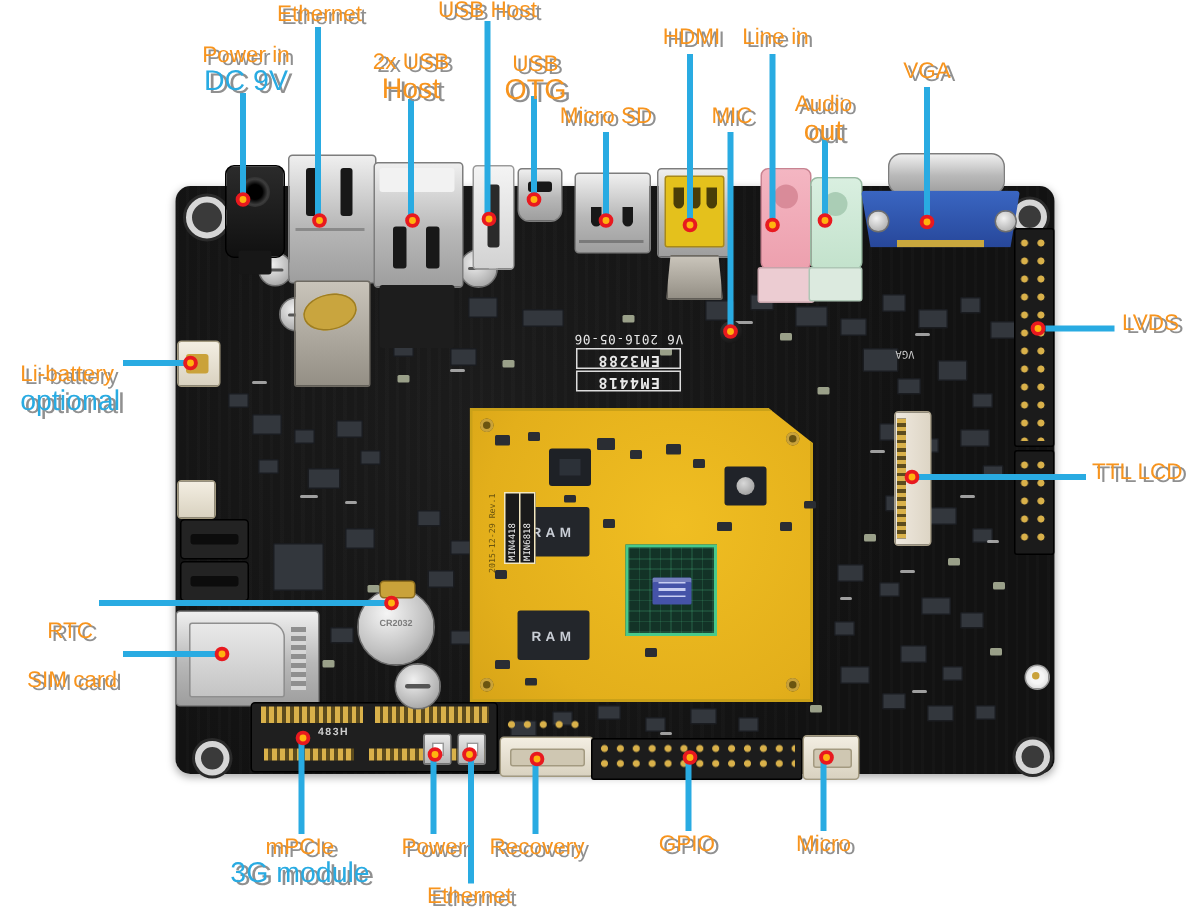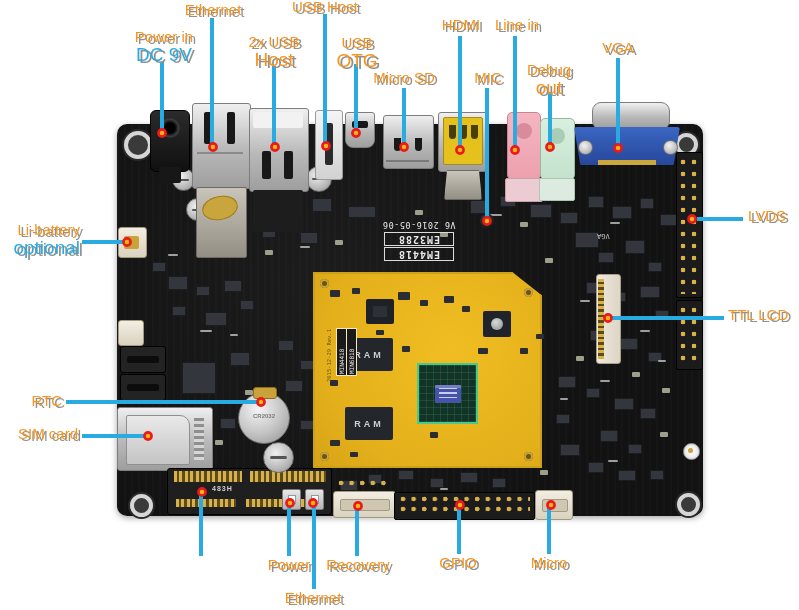--- a/index.html
+++ b/index.html
@@ -64,21 +64,21 @@
   .vtext{position:absolute;z-index:4;writing-mode:vertical-rl;transform:rotate(180deg);
          color:#f3e7c0;font-family:"DejaVu Sans Mono","Liberation Mono",monospace;}
   
   #callouts{position:absolute;left:0;top:0;z-index:8;pointer-events:none;}
   .lbl{position:absolute;z-index:9;color:var(--orange);font-weight:normal;font-size:15px;
        line-height:1.06;white-space:nowrap;text-shadow:3px 2px 0 var(--shadow);}
   .lbl .l1,.lbl .l2{display:block;}
   .lbl .l2{font-size:19px;}
   .lbl .blue{color:var(--blue);}
   .center{transform:translateX(-50%);text-align:center;}
-  .ranchor{transform:translateX(-100%);text-align:right;}
+  .ranchor{transform:translateX(-100%);text-align:left;margin-top:20px;}
 </style>
 </head>
 <body>
 
 <div id="stage">
 
   <div id="board"></div>
   <div id="decor">
       <div class="decor chip" style="left: 253px; top: 196px; width: 22px; height: 16px;"></div>
       <div class="decor chip" style="left: 282px; top: 204px; width: 14px; height: 10px;"></div>
@@ -437,21 +437,21 @@
   <div class="lbl center" style="left:461px;top:17px;">
     <span class="l1">HDMI</span>
   </div>
   <div class="lbl center" style="left:517px;top:17px;">
     <span class="l1">Line in</span>
   </div>
   <div class="lbl center" style="left:488px;top:70px;">
     <span class="l1">MIC</span>
   </div>
   <div class="lbl center" style="left:549px;top:62px;">
-    <span class="l1">Debug</span>
+    <span class="l1">Audio</span>
     <span class="l2">out</span>
   </div>
   <div class="lbl center" style="left:618px;top:40px;">
     <span class="l1">VGA</span>
   </div>
   <div class="lbl ranchor" style="left:80px;top:222px;">
     <span class="l1">Li-battery</span>
     <span class="l2 blue">optional</span>
   </div>
   <div class="lbl ranchor" style="left:62px;top:393px;">
@@ -459,20 +459,24 @@
   </div>
   <div class="lbl ranchor" style="left:78px;top:426px;">
     <span class="l1">SIM card</span>
   </div>
   <div class="lbl" style="left:748px;top:208px;">
     <span class="l1">LVDS</span>
   </div>
   <div class="lbl" style="left:728px;top:307px;">
     <span class="l1">TTL LCD</span>
   </div>
+  <div class="lbl center" style="left:200px;top:557px;">
+    <span class="l1">mPCIe</span>
+    <span class="l2 blue">3G module</span>
+  </div>
   <div class="lbl center" style="left:289px;top:557px;">
     <span class="l1">Power</span>
   </div>
   <div class="lbl center" style="left:313px;top:590px;">
     <span class="l1">Ethernet</span>
   </div>
   <div class="lbl center" style="left:358px;top:557px;">
     <span class="l1">Recovery</span>
   </div>
   <div class="lbl center" style="left:458px;top:555px;">

